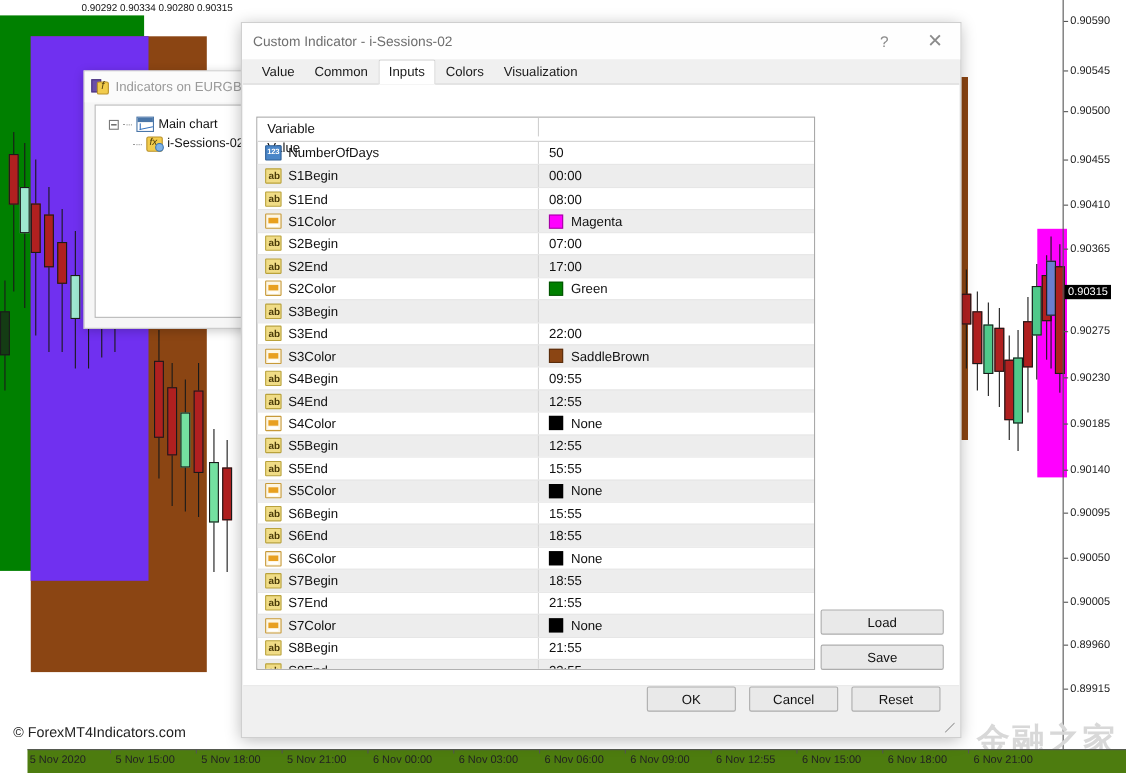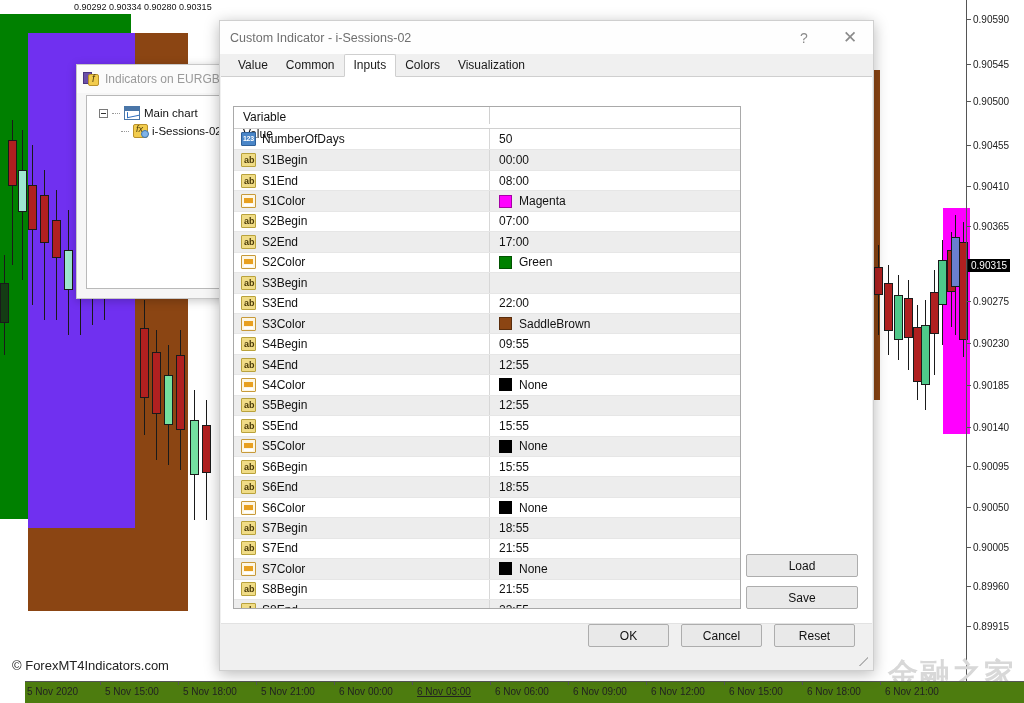--- a/index.html
+++ b/index.html
@@ -370,24 +370,24 @@
 
     <div class="wm-left">© ForexMT4Indicators.com</div>
     <div class="wm-right">金融之家</div>
 
     <div class="time-axis">
       <div class="time-tick" style="left:2px;"><span>5 Nov 2020</span></div>
       <div class="time-tick" style="left:80px;"><span class="vdash"></span><span>5 Nov 15:00</span></div>
       <div class="time-tick" style="left:158px;"><span class="vdash"></span><span>5 Nov 18:00</span></div>
       <div class="time-tick" style="left:236px;"><span class="vdash"></span><span>5 Nov 21:00</span></div>
       <div class="time-tick" style="left:314px;"><span class="vdash"></span><span>6 Nov 00:00</span></div>
-      <div class="time-tick" style="left:392px;text-decoration:underline;"><span class="vdash"></span><span>6 Nov 03:00</span></div>
+      <div class="time-tick" style="left:392px;"><span class="vdash"></span><span>6 Nov 03:00</span></div>
       <div class="time-tick" style="left:470px;"><span class="vdash"></span><span>6 Nov 06:00</span></div>
       <div class="time-tick" style="left:548px;"><span class="vdash"></span><span>6 Nov 09:00</span></div>
-      <div class="time-tick" style="left:626px;"><span class="vdash"></span><span>6 Nov 12:00</span></div>
+      <div class="time-tick" style="left:626px;"><span class="vdash"></span><span>6 Nov 12:55</span></div>
       <div class="time-tick" style="left:704px;"><span class="vdash"></span><span>6 Nov 15:00</span></div>
       <div class="time-tick" style="left:782px;"><span class="vdash"></span><span>6 Nov 18:00</span></div>
       <div class="time-tick" style="left:860px;"><span class="vdash"></span><span>6 Nov 21:00</span></div>
     </div>
   </div>
 
   <div id="ind-window">
     <div class="titlebar">
       <span class="ind-icon">
           <span class="b1"></span>

